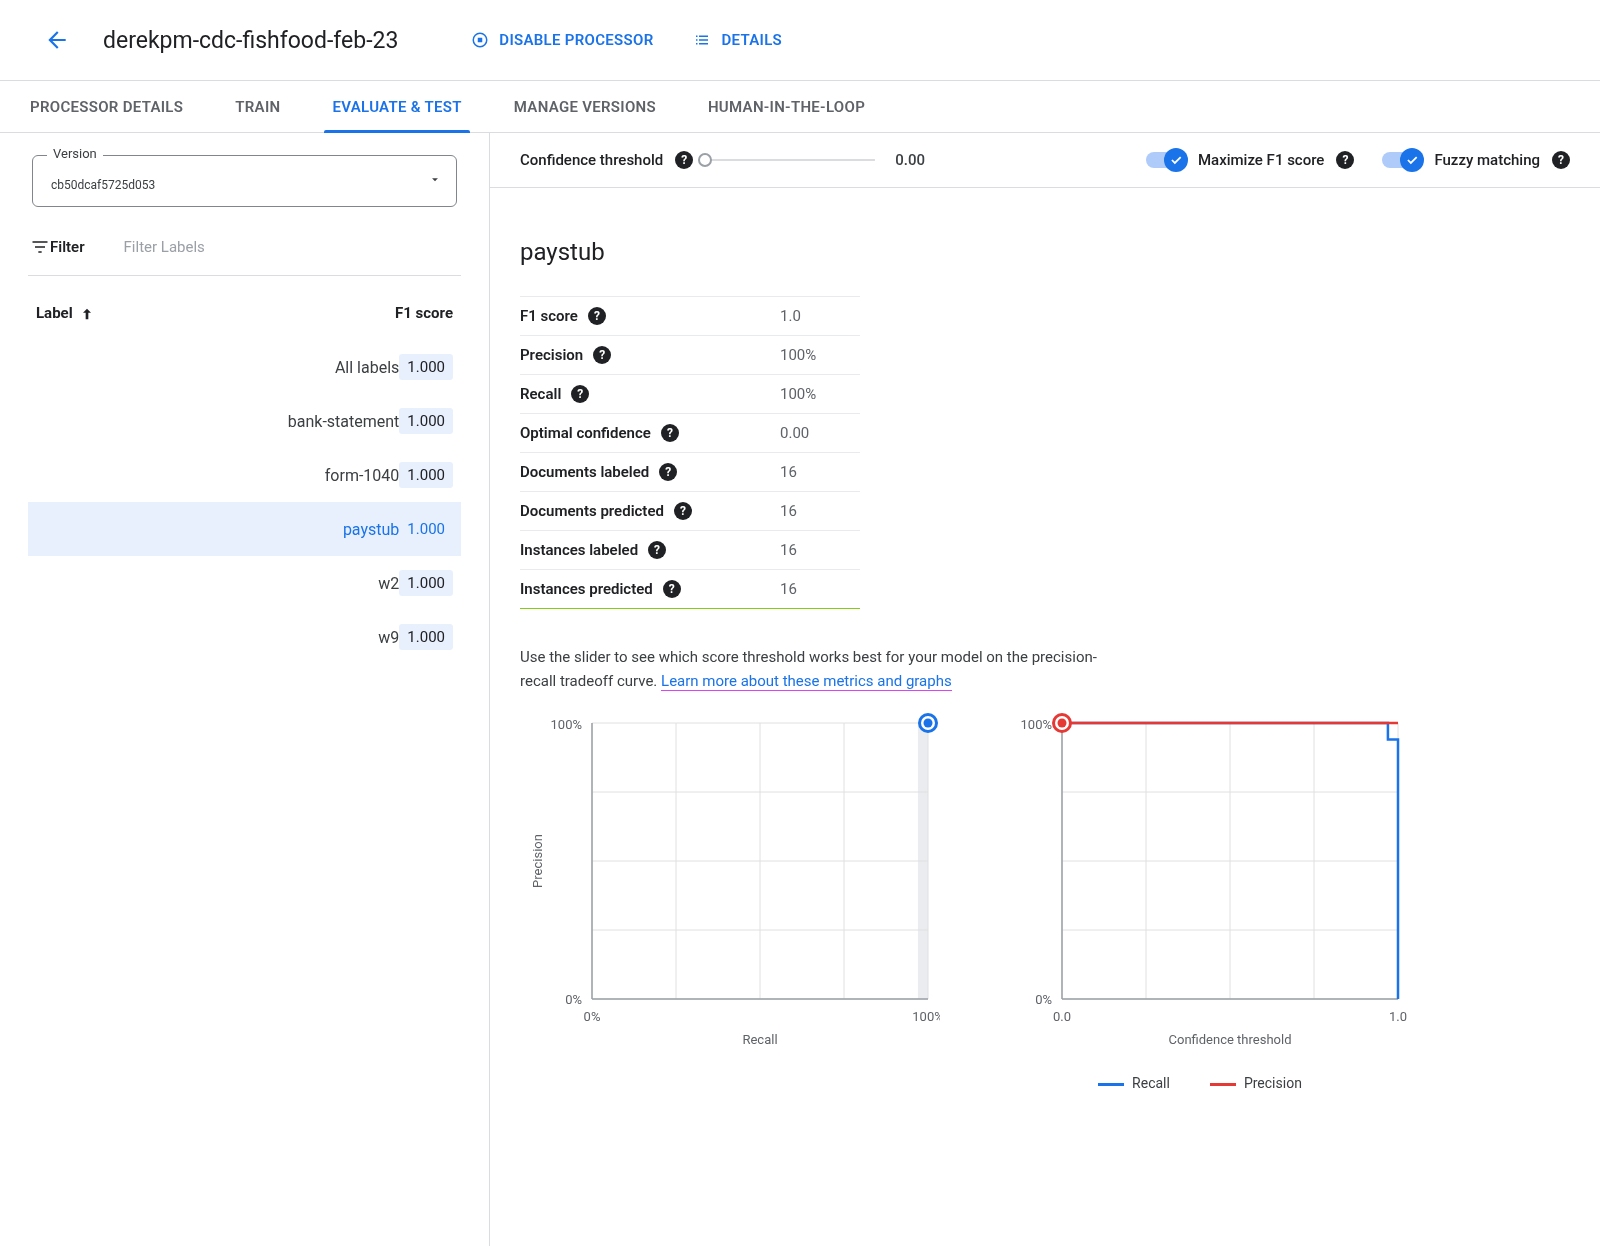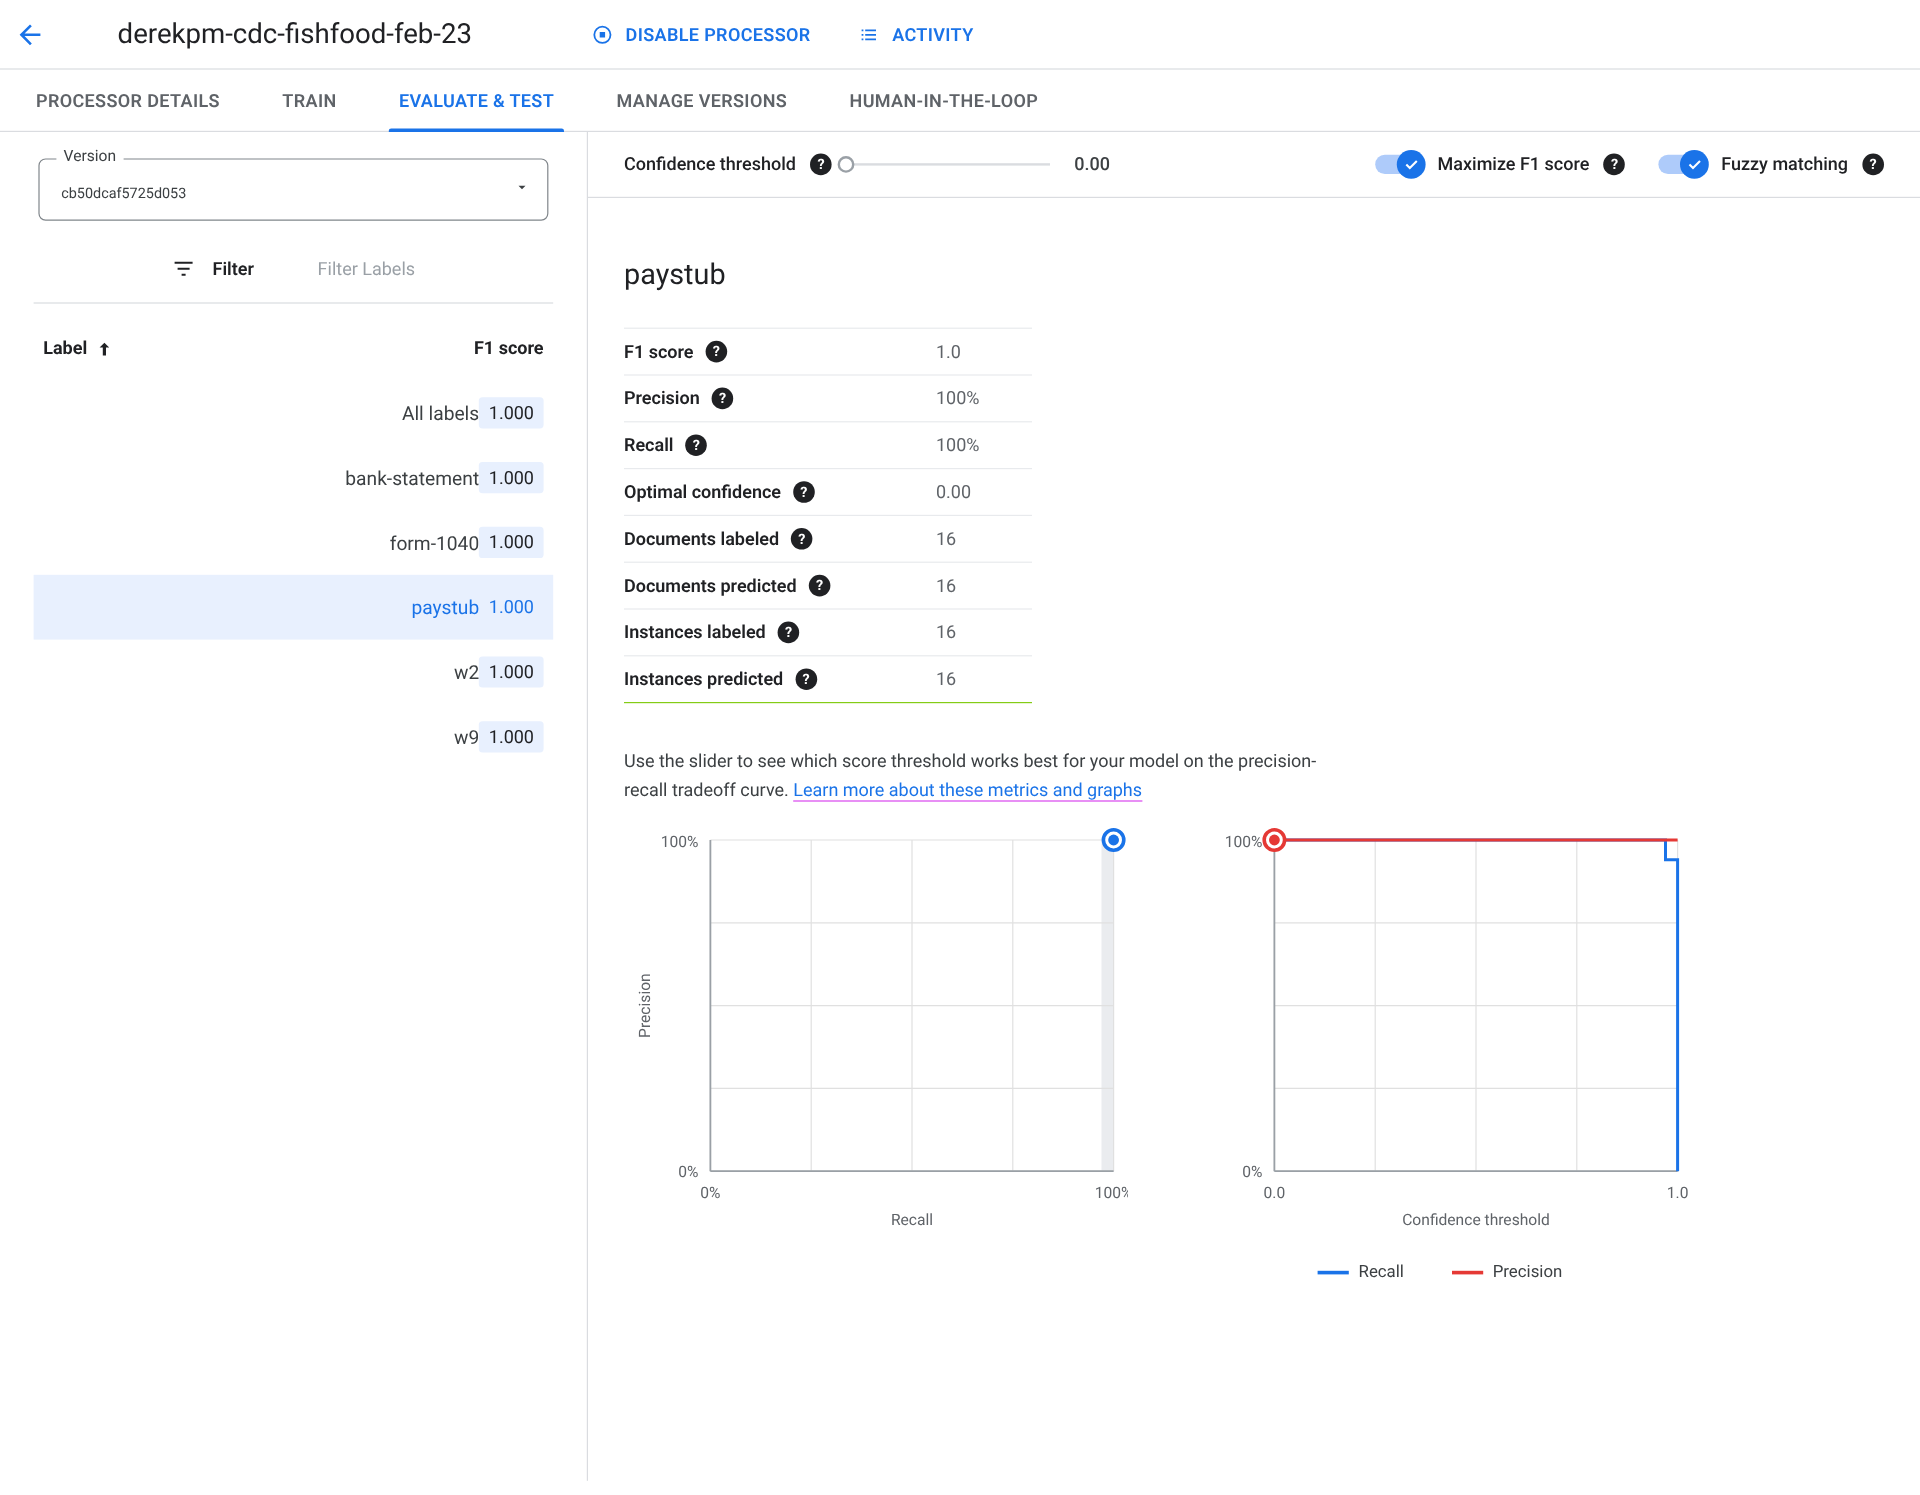--- a/index.html
+++ b/index.html
@@ -14,21 +14,21 @@
   }
   * { box-sizing: border-box; }
   body {
     margin:0; font-family: 'Google Sans', Roboto, Arial, sans-serif;
     font-size:14px; color:var(--text); background:#fff;
     width:1600px; height:1246px; overflow:hidden;
   }
 
   
   .header {
-    display:flex; align-items:center; height:58px; padding:0 12px; gap:60px;
+    display:flex; align-items:center; height:81px; padding:0 44px; gap:33px;
     border-bottom:1px solid var(--border);
   }
   .back-btn { color:var(--blue); cursor:pointer; display:flex; }
   .proc-title { font-size:23px; color:var(--text); font-weight:400; flex:0 0 auto; margin-right:40px;}
   .hdr-actions { display:flex; gap:40px; }
   .hdr-action { display:flex; align-items:center; gap:10px; color:var(--blue); font-weight:600; font-size:15px; letter-spacing:.3px; cursor:pointer;}
   .hdr-action svg { fill:var(--blue); }
 
   
   .tabs { display:flex; height:52px; border-bottom:1px solid var(--border); padding-left:30px; gap:52px; align-items:center;}
@@ -41,21 +41,21 @@
   .side { width:490px; border-right:1px solid var(--border); padding:18px 28px; }
   .main { flex:1; display:flex; flex-direction:column;gap:28px; }
 
   
   .version-wrap { position:relative; border:1px solid #80868b; border-radius:6px; padding:20px 18px 14px; margin:4px 4px 24px; }
   .version-legend { position:absolute; top:-10px; left:14px; background:#fff; padding:0 6px; font-size:13px; color:#3c4043;}
   .version-val { font-size:12px; color:#3c4043; }
   .version-arrow { position:absolute; right:14px; top:50%; transform:translateY(-50%); }
 
   
-  .filter-row { display:flex; align-items:center; gap:14px; padding:6px 2px 18px 2px; border-bottom:1px solid var(--border); margin-bottom:4px;justify-content:center;}
+  .filter-row { display:flex; align-items:center; padding:6px 2px 18px 2px; border-bottom:1px solid var(--border); margin-bottom:4px;}
   .filter-label { font-weight:600; font-size:15px;}
   .filter-placeholder { color:#9aa0a6; font-size:15px;padding-left:39px;}
 
   
   .tbl-head { display:flex; justify-content:space-between; padding:24px 8px 18px; font-weight:700; font-size:15px;}
   .tbl-head .sort { display:flex; align-items:flex-end; gap:6px;}
   .tbl-row { display:flex; justify-content:flex-end; align-items:center; padding:14px 8px 14px 6px; font-size:16px; border-radius:0; cursor:pointer;}
   .tbl-row .score { background:var(--blue-light); padding:4px 8px; border-radius:3px; font-size:15px; color:var(--text);}
   .tbl-row.active { background:var(--blue-light); color:var(--blue);}
   .tbl-row.active .label { color:var(--blue);}
@@ -105,21 +105,21 @@
     <span class="hdr-action">
       <svg width="18" height="18" viewBox="0 0 24 24">
           <path d="M12 2a10 10 0 100 20 10 10 0 000-20zm0 18a8 8 0 110-16 8 8 0 010 16zM9 9h6v6H9z"></path>
         </svg>
       <span>DISABLE PROCESSOR</span>
     </span>
     <span class="hdr-action">
       <svg width="18" height="18" viewBox="0 0 24 24">
           <path d="M4 6h2v2H4zM8 6h12v2H8zM4 11h2v2H4zM8 11h12v2H8zM4 16h2v2H4zM8 16h12v2H8z"></path>
         </svg>
-      <span>ACTIVITY</span>
+      <span>DETAILS</span>
     </span>
   </div>
 </div>
 
 <div class="tabs">
   <div class="tab">PROCESSOR DETAILS</div>
   <div class="tab">TRAIN</div>
   <div class="tab active">EVALUATE &amp; TEST</div>
   <div class="tab">MANAGE VERSIONS</div>
   <div class="tab">HUMAN-IN-THE-LOOP</div>

